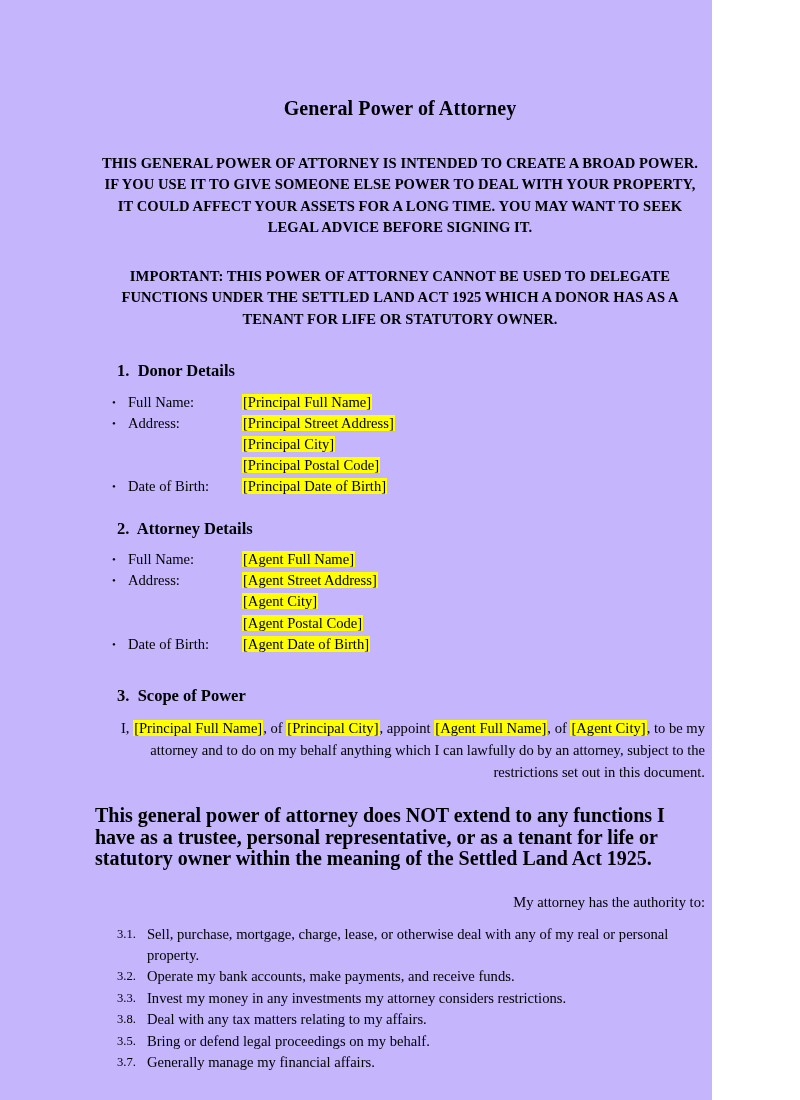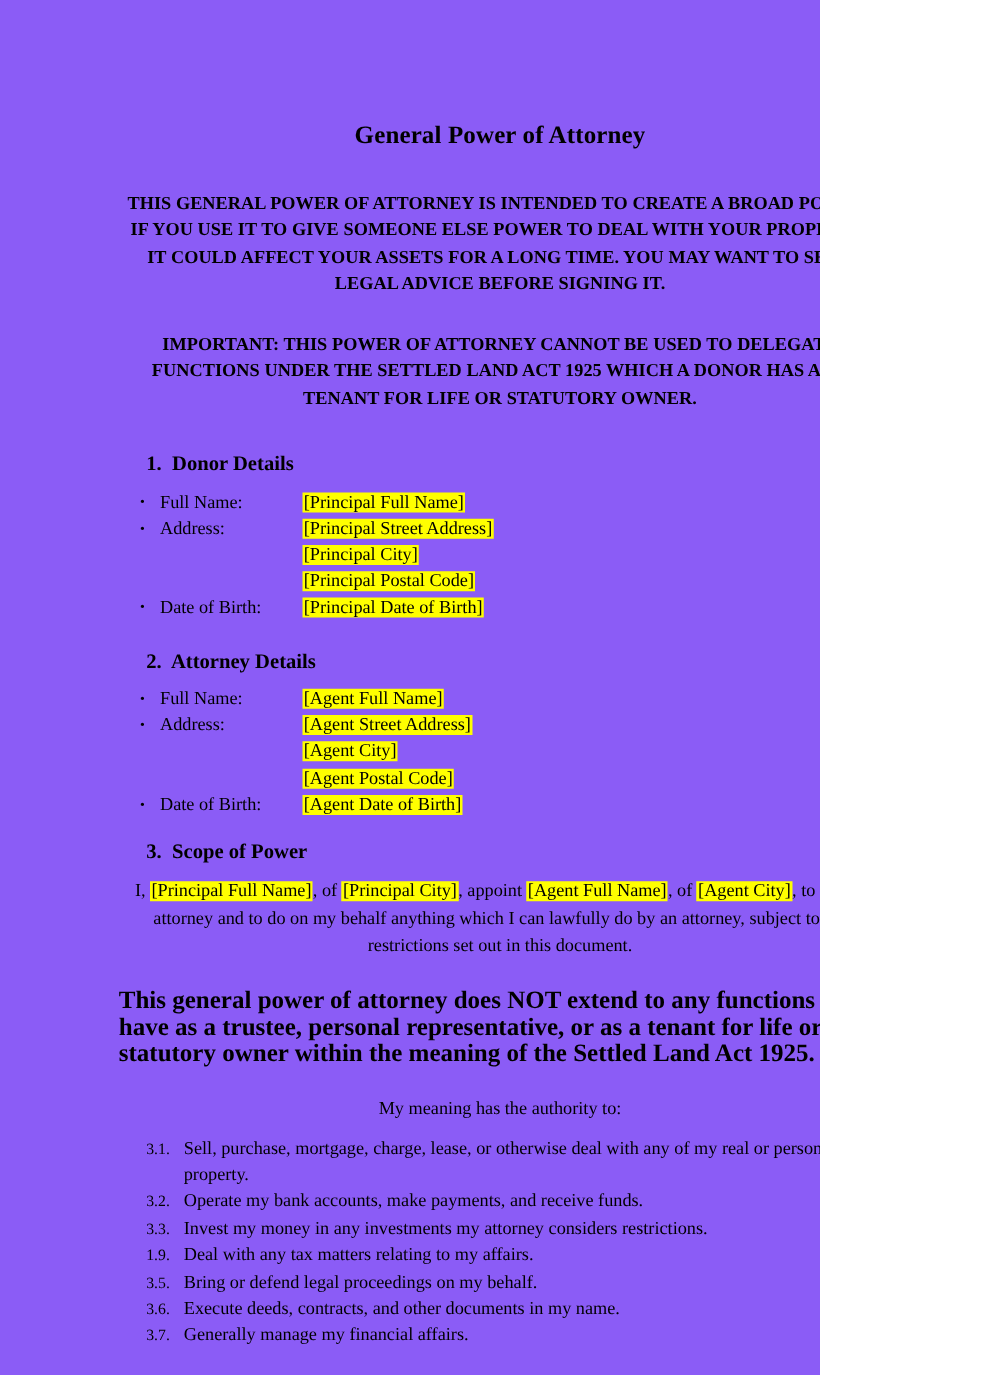--- a/index.html
+++ b/index.html
@@ -9,23 +9,23 @@
   }
   body {
     width: 800px;
     height: 1100px;
     font-family: "Liberation Serif", "DejaVu Serif", serif;
     color: #000000;
     -webkit-font-smoothing: antialiased;
   }
   .page {
     position: relative;
-    width: 656px;
+    width: 712px;
     height: 1100px;
-    background: #8b5cf6;
+    background: #c4b5fd;
     box-sizing: border-box;
     padding: 0;
     overflow: hidden;
   }
   .content {
     position: absolute;
     left: 95px;
     top: 0;
     width: 610px;
   }
@@ -58,21 +58,21 @@
     font-size: 16.5px;
     font-weight: bold;
     margin: 0;
     padding-left: 22px;
     line-height: 1.3;
     white-space: pre;
   }
   .section-heading .num { }
   .sec1 { margin-top: 30px; }
   .sec2 { margin-top: 20px; }
-  .sec3 { margin-top: 15px; }
+  .sec3 { margin-top: 30px; }
 
   
   .detail-list {
     margin: 10px 0 0 0;
     padding: 0;
     list-style: none;
   }
   .detail-row {
     display: flex;
     align-items: baseline;
@@ -97,21 +97,21 @@
   .hl {
     background-color: #ffff00;
     padding: 0 1px;
   }
 
   
   .body-para {
     font-size: 14.6px;
     line-height: 21.6px;
     margin: 0;
-    text-align: center;
+    text-align: right;
   }
   .scope-para { margin-top: 12px; }
   .bold-para {
     font-size: 20px;
     font-weight: bold;
     line-height: 21.6px;
     margin: 0;
     margin-top: 22px;
   }
   .authority-lead { margin-top: 22px; }
@@ -208,47 +208,43 @@
         <span class="value"><span class="hl">[Agent Date of Birth]</span></span>
       </li>
     </ul>
 
     <h2 class="section-heading sec3"><span class="num">3.</span>  <span>Scope of Power</span></h2>
 
     <p class="body-para scope-para"><span>I, </span><span class="hl">[Principal Full Name]</span><span>, of </span><span class="hl">[Principal City]</span><span>, appoint </span><span class="hl">[Agent Full Name]</span><span>, of </span><span class="hl">[Agent City]</span><span>, to be my attorney and to do on my behalf anything which I can lawfully do by an attorney, subject to the restrictions set out in this document.</span></p>
 
     <p class="bold-para">This general power of attorney does NOT extend to any functions I have as a trustee, personal representative, or as a tenant for life or statutory owner within the meaning of the Settled Land Act 1925.</p>
 
-    <p class="body-para authority-lead">My meaning has the authority to:</p>
+    <p class="body-para authority-lead">My attorney has the authority to:</p>
 
     <ol class="sub-list">
       <li class="sub-item">
         <span class="sub-num">3.1.</span>
         <span>Sell, purchase, mortgage, charge, lease, or otherwise deal with any of my real or personal property.</span>
       </li>
       <li class="sub-item">
         <span class="sub-num">3.2.</span>
         <span>Operate my bank accounts, make payments, and receive funds.</span>
       </li>
       <li class="sub-item">
         <span class="sub-num">3.3.</span>
         <span>Invest my money in any investments my attorney considers restrictions.</span>
       </li>
       <li class="sub-item">
-        <span class="sub-num">1.9.</span>
+        <span class="sub-num">3.8.</span>
         <span>Deal with any tax matters relating to my affairs.</span>
       </li>
       <li class="sub-item">
         <span class="sub-num">3.5.</span>
         <span>Bring or defend legal proceedings on my behalf.</span>
       </li>
       <li class="sub-item">
-        <span class="sub-num">3.6.</span>
-        <span>Execute deeds, contracts, and other documents in my name.</span>
-      </li>
-      <li class="sub-item">
         <span class="sub-num">3.7.</span>
         <span>Generally manage my financial affairs.</span>
       </li>
     </ol>
 
   </div>
 </div>
 
 </body></html>

